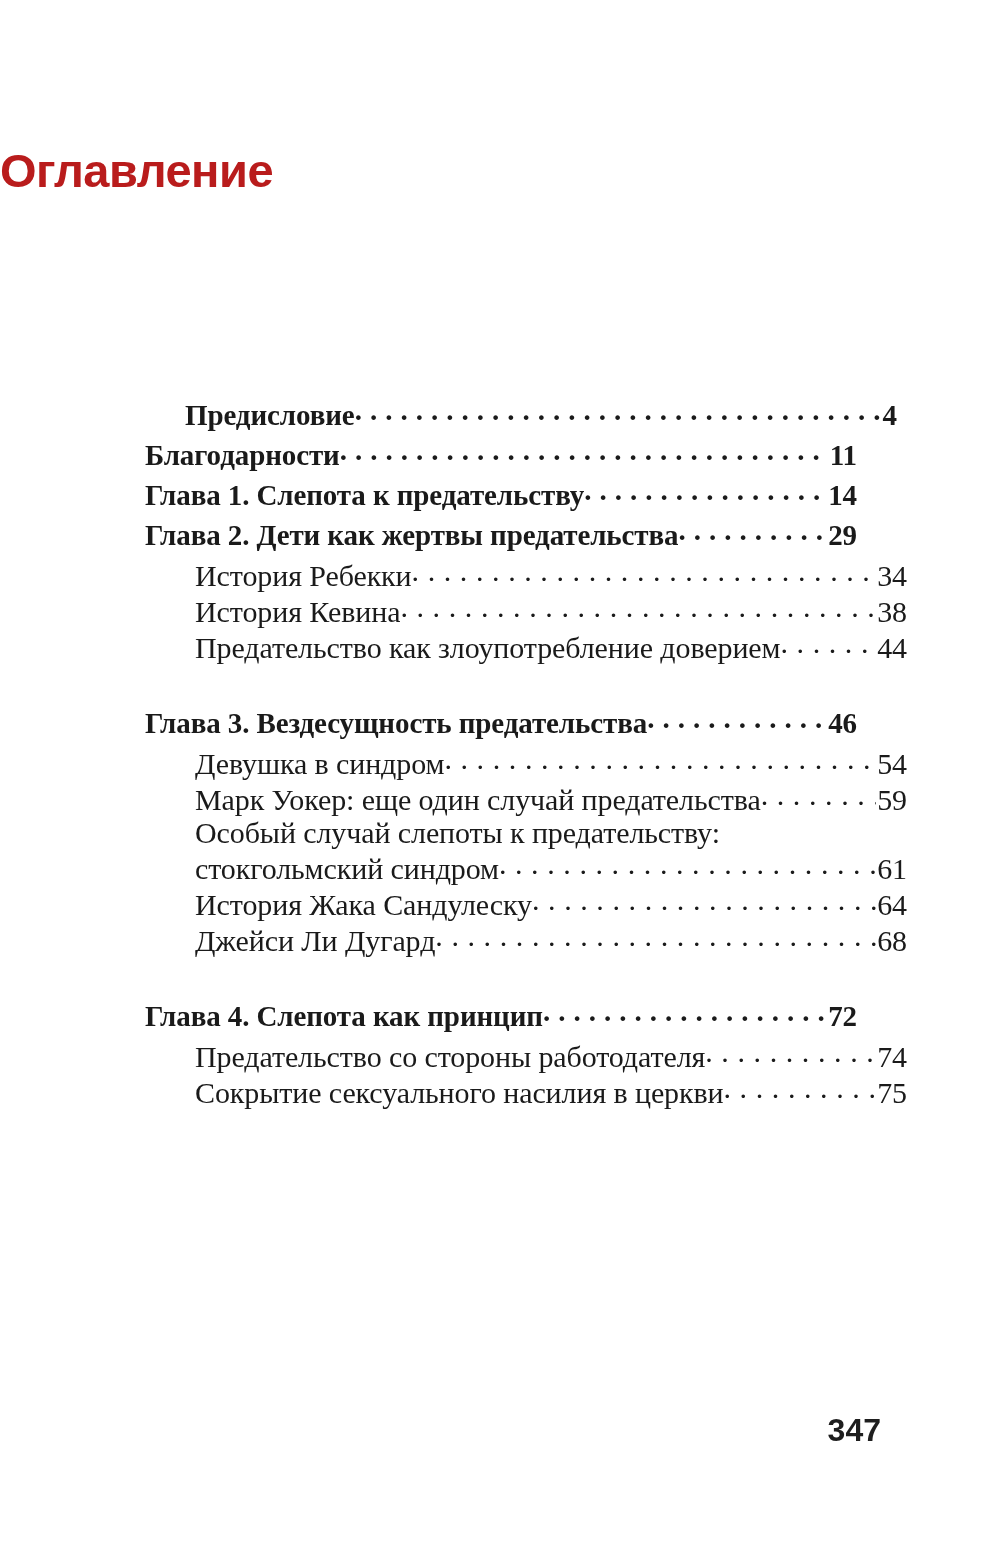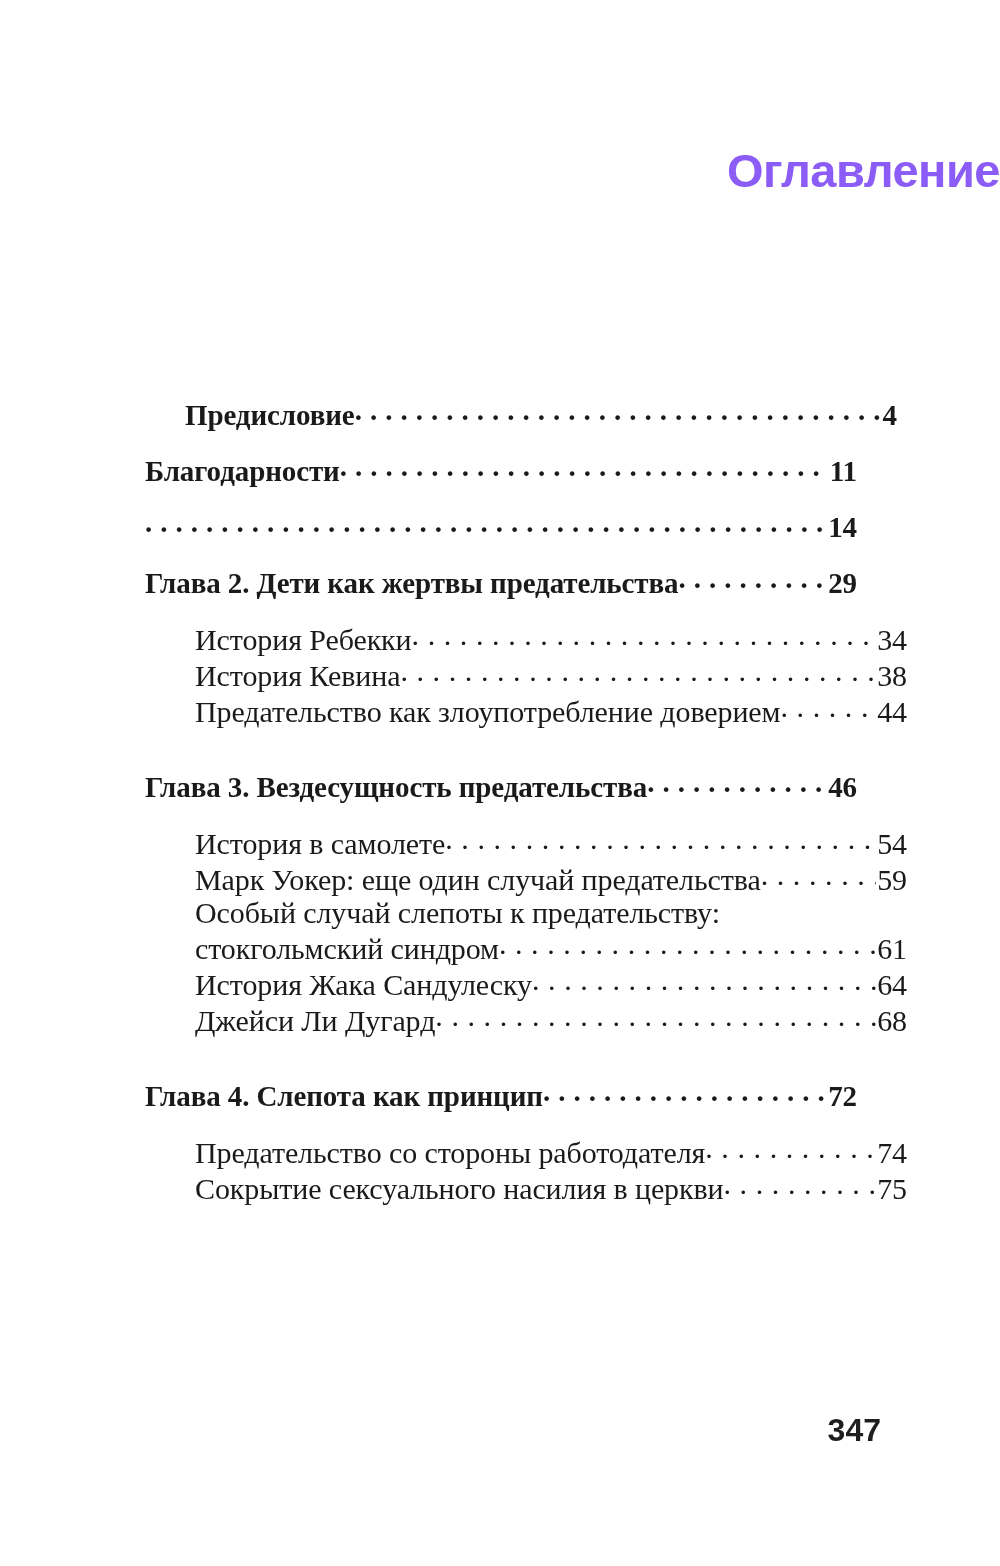--- a/index.html
+++ b/index.html
@@ -25,27 +25,27 @@
     height: 1566px;
     background: #ffffff;
   }
 
   
   .toc-title {
     position: absolute;
     top: 143px;
     left: 0;
     width: 1000px;
-    text-align: right;
+    text-align: left;
     font-family: "Liberation Sans", "DejaVu Sans", sans-serif;
     font-weight: bold;
     font-size: 47px;
     line-height: 56px;
     letter-spacing: -0.5px;
-    color: #8b5cf6;
+    color: #b91c1c;
     white-space: nowrap;
   }
 
   
   .toc-list {
     position: absolute;
     top: 396px;
     left: 145px;
     width: 712px;
   }
@@ -122,21 +122,21 @@
   }
 
   
   .toc-entry.wrapped .toc-firstline {
     white-space: nowrap;
     display: block;
   }
 
   
   .gap-sm  { }
-  .gap-md  { margin-top: 20px; }
+  .gap-md  { margin-top: 4px; }
   .gap-lg  { margin-top: 40px; }
   .gap-none { margin-top: 0; margin-left: 40px; }
 
   
   .folio {
     position: absolute;
     top: 1414px;
     left: 0;
     width: 855px;
     text-align: right;
@@ -165,20 +165,21 @@
       </div>
       <div class="toc-entry level-1 gap-md">
         <div class="toc-row">
           <span class="toc-label">Благодарности</span>
           <span class="toc-leader"></span>
           <span class="toc-page">11</span>
         </div>
       </div>
       <div class="toc-entry level-1 gap-md">
         <div class="toc-row">
+          <span class="toc-label">Глава 1. Слепота к предательству</span>
           <span class="toc-leader"></span>
           <span class="toc-page">14</span>
         </div>
       </div>
       <div class="toc-entry level-1 gap-md">
         <div class="toc-row">
           <span class="toc-label">Глава 2. Дети как жертвы предательства</span>
           <span class="toc-leader"></span>
           <span class="toc-page">29</span>
         </div>
@@ -206,21 +207,21 @@
       </div>
       <div class="toc-entry level-1 gap-lg">
         <div class="toc-row">
           <span class="toc-label">Глава 3. Вездесущность предательства</span>
           <span class="toc-leader"></span>
           <span class="toc-page">46</span>
         </div>
       </div>
       <div class="toc-entry level-2 gap-md">
         <div class="toc-row">
-          <span class="toc-label">История в самолете</span>
+          <span class="toc-label">Девушка в синдром</span>
           <span class="toc-leader"></span>
           <span class="toc-page">54</span>
         </div>
       </div>
       <div class="toc-entry level-2 gap-sm">
         <div class="toc-row">
           <span class="toc-label">Марк Уокер: еще один случай предательства</span>
           <span class="toc-leader"></span>
           <span class="toc-page">59</span>
         </div>

